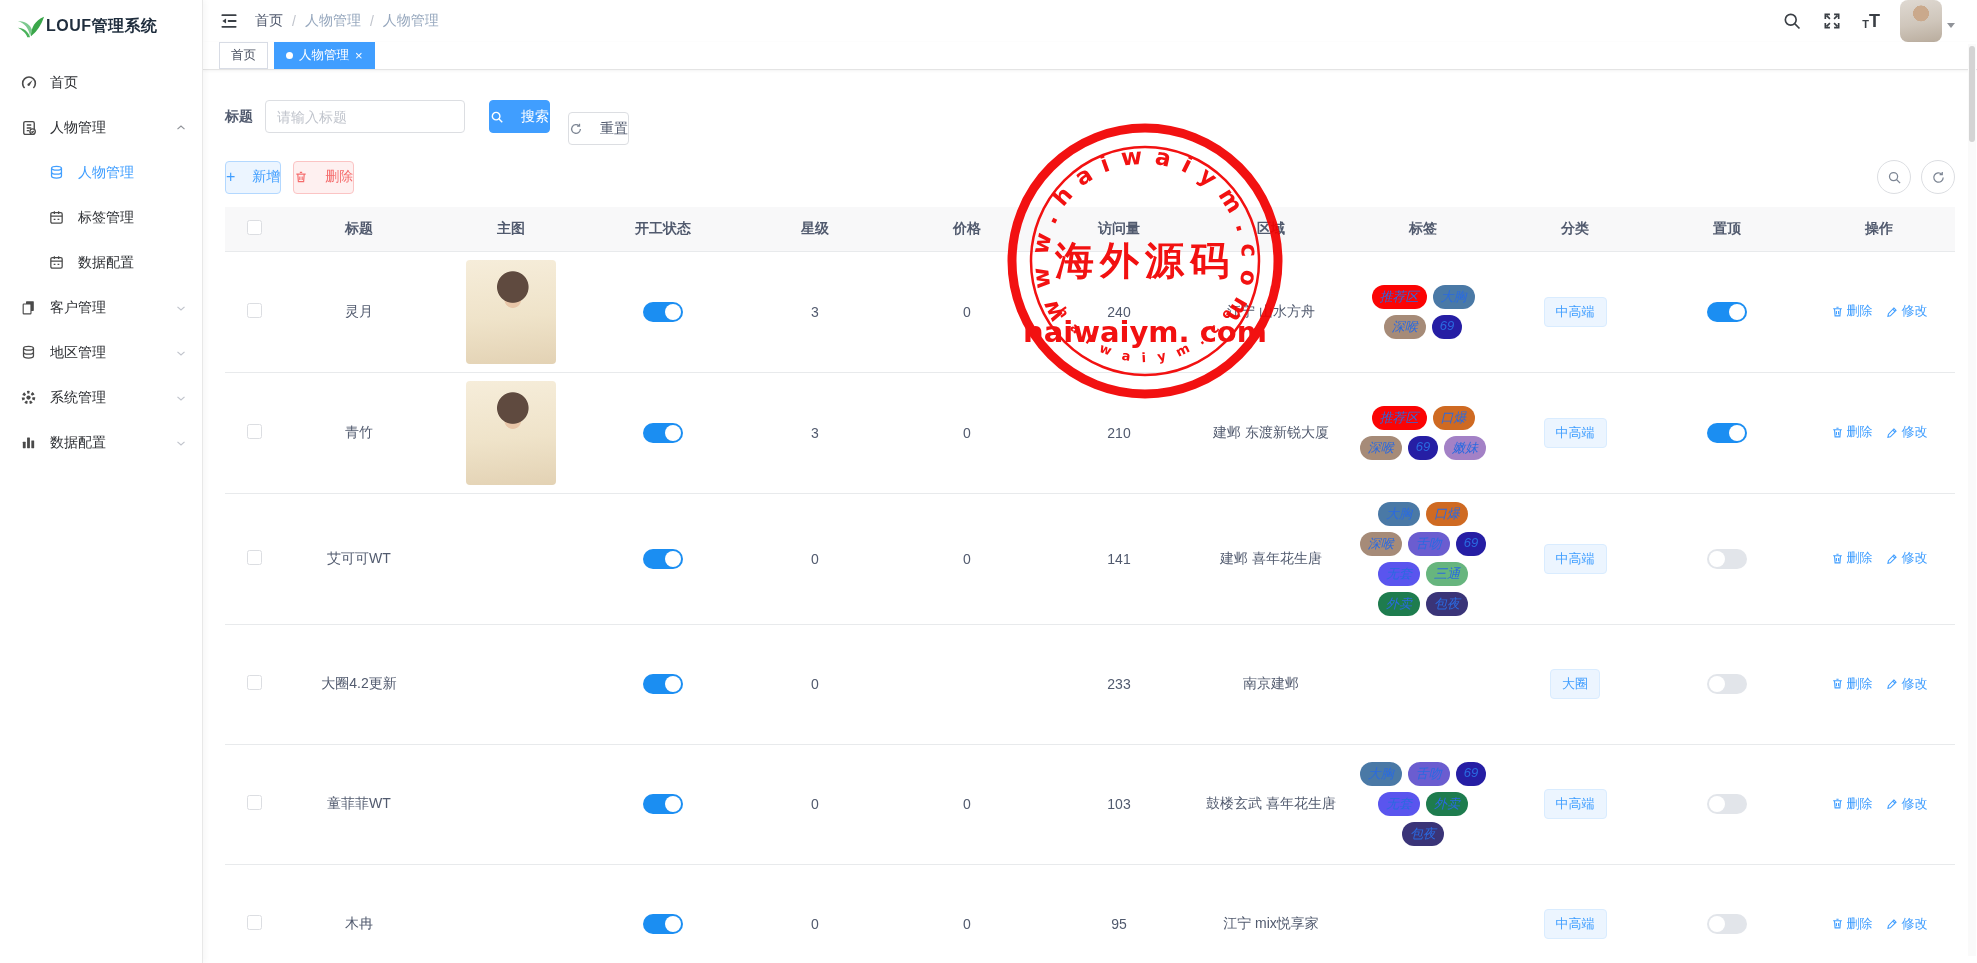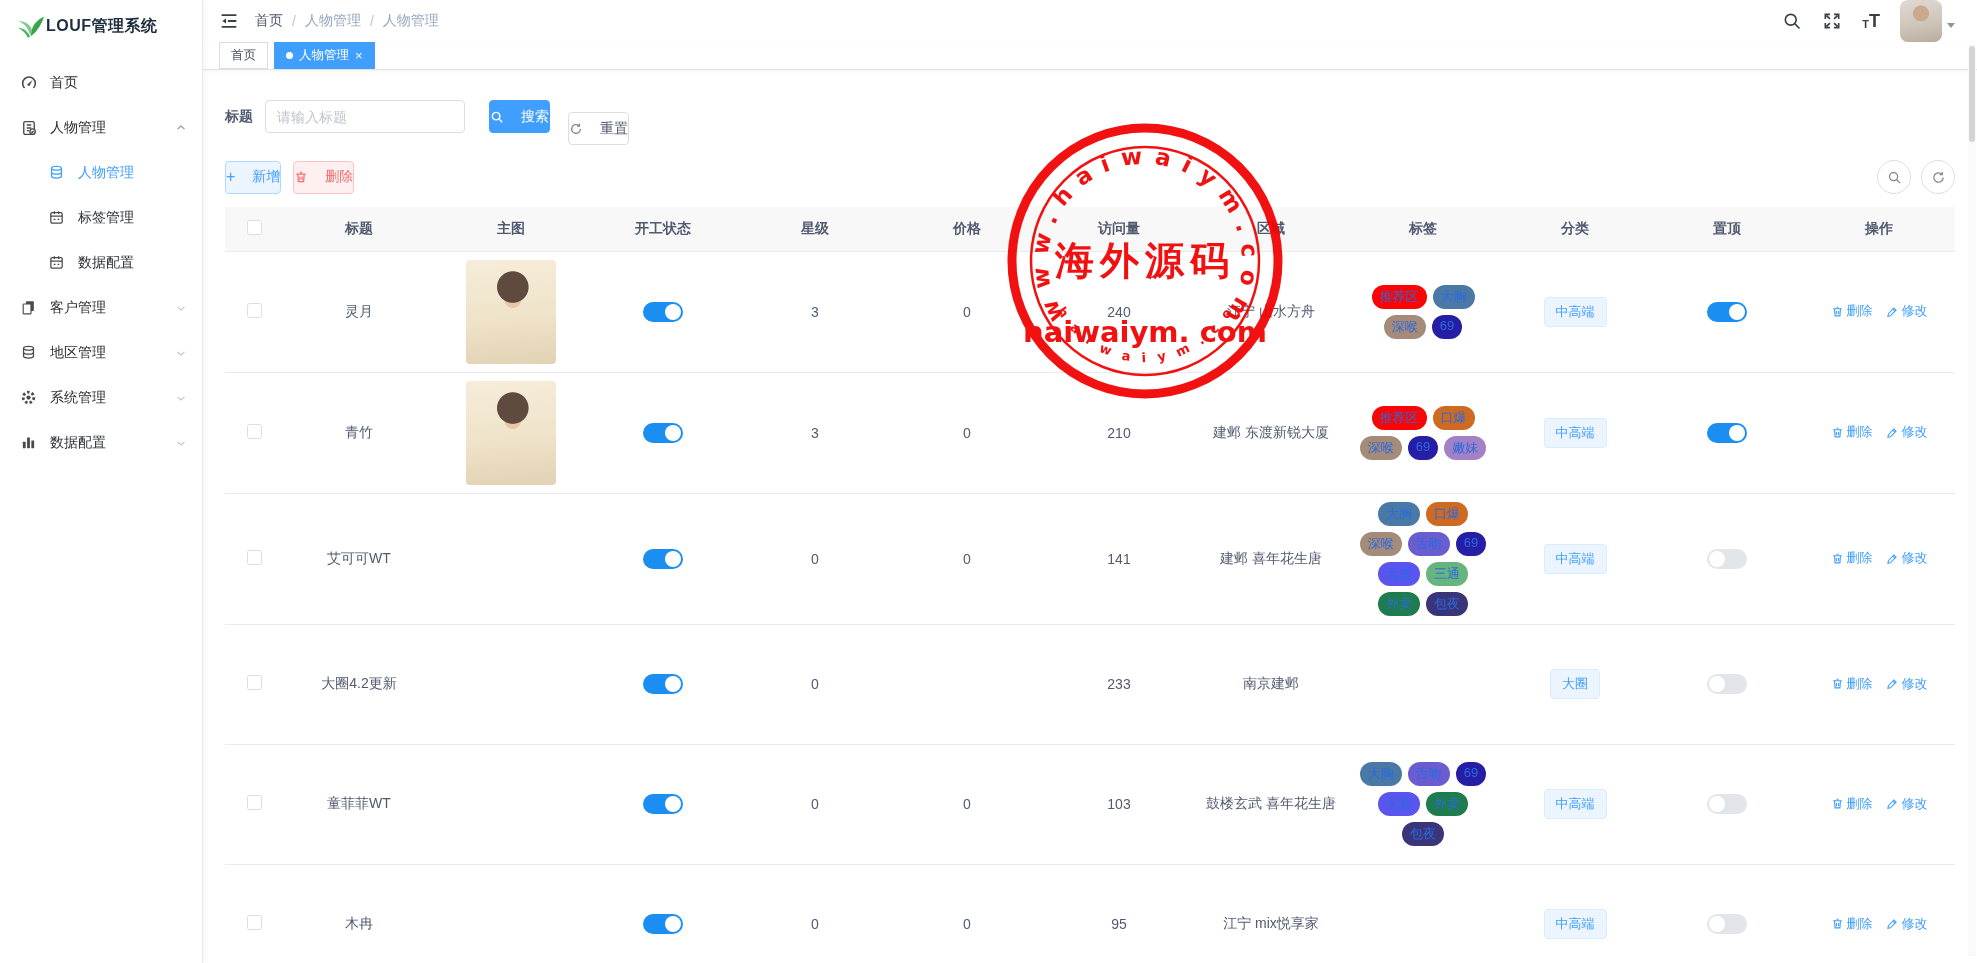--- a/index.html
+++ b/index.html
@@ -83,21 +83,21 @@
       radial-gradient(circle at 52% 38%, #e8c6a8 0 10%, transparent 11%),
       linear-gradient(175deg,#f6edda 0%,#efe3c9 55%,#e3d2b4 100%); cursor:pointer; }
   .switch { width:40px; height:20px; border-radius:10px; background:#1b8ef2; display:inline-block;
     position:relative; cursor:pointer; vertical-align:middle; }
   .switch::after { content:''; position:absolute; top:2px; right:2px; width:16px; height:16px;
     border-radius:50%; background:#fff; }
   .switch.off { background:#e2e5ea; }
   .switch.off::after { right:auto; left:2px; }
   .region-cell { white-space:nowrap; overflow:visible; }
   .tags { width:136px; margin:0 auto; display:flex; flex-wrap:wrap; justify-content:center; gap:6px; }
-  .tag { padding:3px 8px; border-radius:12px; font-size:13px; color:#2a6ae0; white-space:nowrap; }
+  .tag { padding:3px 8px; border-radius:12px; font-size:13px; color:#2a6ae0; white-space:nowrap;font-style:italic; }
   .cat-pill { display:inline-block; padding:5px 11px; border-radius:4px; background:#ecf5ff;
     border:1px solid #d9ecff; color:#409eff; font-size:13px; }
   .op-link { color:#409eff; font-size:13px; display:inline-flex; align-items:center; gap:3px;
     cursor:pointer; text-decoration:none; }
   .op-link + .op-link { margin-left:13px; }
 
   
   .v-scrollbar { position:absolute; right:1px; top:44px; width:8px; height:912px; background:#fafafa; }
   .v-thumb { position:absolute; top:2px; left:1px; width:6px; height:96px; border-radius:3px; background:#d4d4d4; }
 

